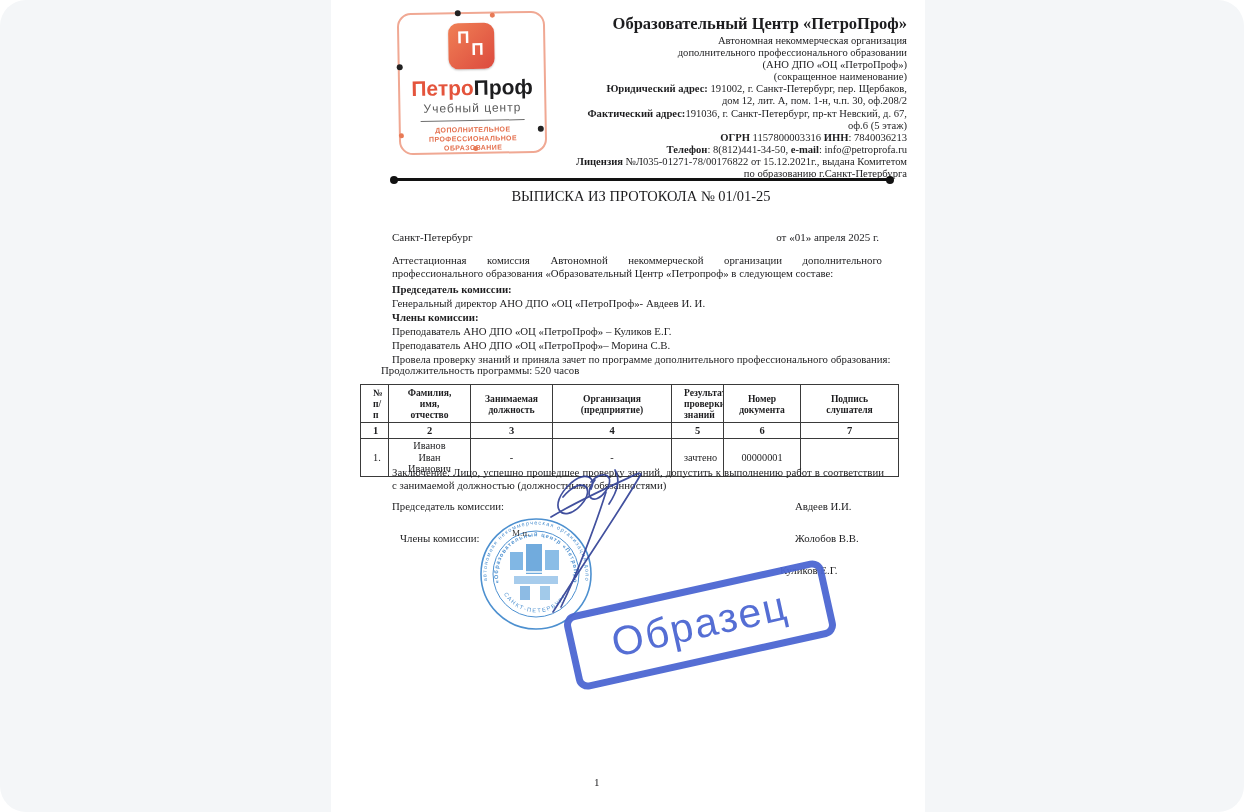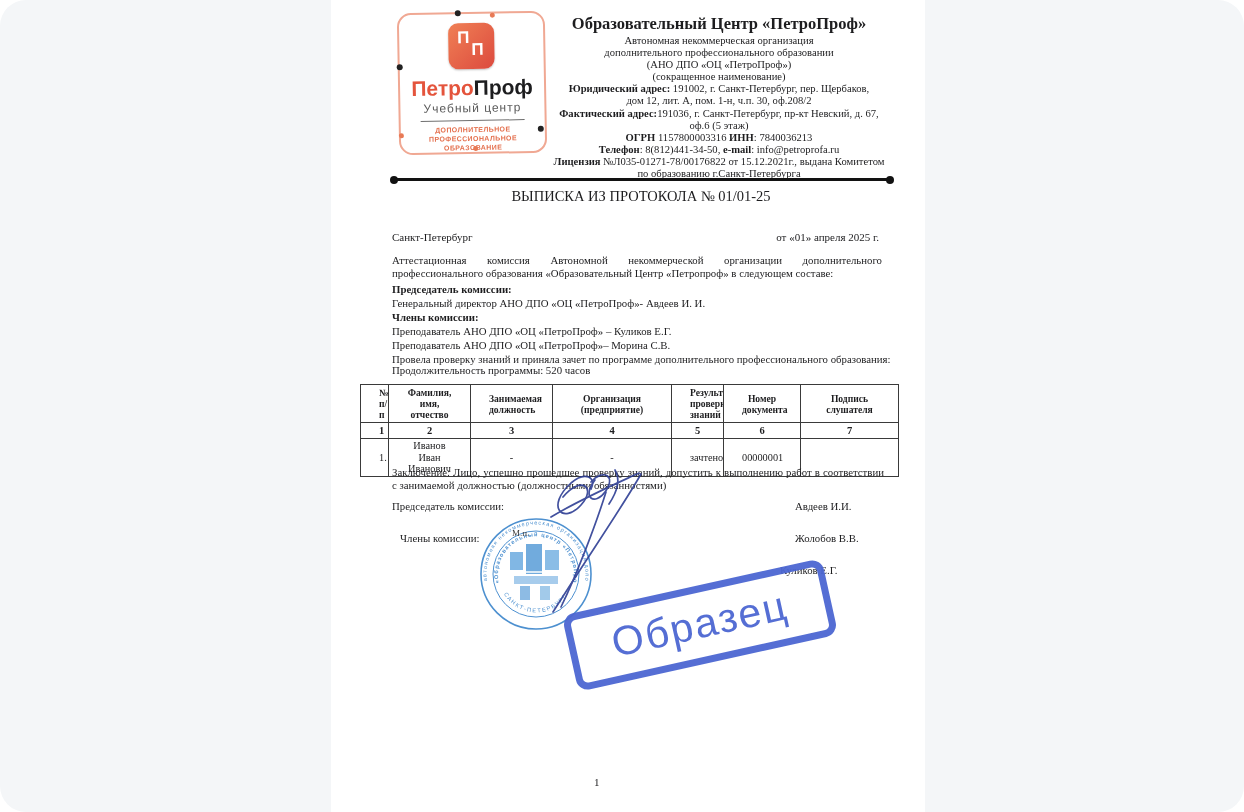--- a/index.html
+++ b/index.html
@@ -16,41 +16,41 @@
   .brand .p1{color:#e4543c;}
   .brand .p2{color:#1d1d1f;}
   .logo-sub{margin-top:1px;font-size:12px;color:#5a5a5a;letter-spacing:1px;}
   .logo-line{margin:5px auto 4px auto;width:104px;height:0;border-top:1.5px solid #6f6f6f;}
   .tagline{font-size:7px;font-weight:700;color:#e4704e;line-height:9px;letter-spacing:.4px;}
   .dot{position:absolute;border-radius:50%;}
   .dot.k{background:#222;}
   .dot.o{background:#e87a56;}
 
   
-  .org{position:absolute;left:200px;top:13px;width:376px;text-align:center;font-size:10.6px;line-height:12.1px;}
+  .org{position:absolute;left:200px;top:13px;width:376px;text-align:right;font-size:10.6px;line-height:12.1px;}
   .org .t{font-size:16.5px;font-weight:700;line-height:21px;margin-bottom:1px;}
   .org b{font-weight:700;}
 
   
   .rule{position:absolute;left:64px;top:178px;width:494px;height:3px;background:#121212;}
   .rule-dot{position:absolute;top:175.5px;width:8px;height:8px;border-radius:50%;background:#121212;}
 
   
   .doc-title{position:absolute;left:30px;top:188px;width:560px;text-align:center;font-size:14.5px;font-weight:400;}
   .doc-sub{position:absolute;left:30px;top:210px;width:560px;text-align:center;font-size:11px;font-weight:700;}
   .cityrow{position:absolute;left:61px;top:231px;width:487px;font-size:11px;}
   .cityrow .r{float:right;}
   .intro{position:absolute;left:61px;top:254px;width:490px;font-size:10.8px;line-height:13.2px;text-align:justify;}
   .lines{position:absolute;left:61px;top:283px;width:505px;font-size:10.8px;line-height:13.9px;white-space:nowrap;}
   .lines b{font-weight:700;}
-  .duration{position:absolute;left:61px;top:364px;font-size:10.8px;}
+  .duration{position:absolute;left:50px;top:364px;font-size:10.8px;}
 
   
   table.rtable{position:absolute;left:29px;top:384px;width:538px;border-collapse:collapse;table-layout:fixed;}
-  table.rtable th,table.rtable td{border:1px solid #3a3a3a;text-align:center;vertical-align:middle;padding:1px 18px;overflow:hidden;}
+  table.rtable th,table.rtable td{border:1px solid #3a3a3a;text-align:center;vertical-align:middle;padding:1px 12px;overflow:hidden;}
   table.rtable th{font-size:9.6px;font-weight:700;line-height:11px;height:35px;}
   tr.num-row td{font-size:10.5px;font-weight:700;height:13px;line-height:12px;}
   tr.data-row td{font-size:10.3px;height:24px;line-height:11.5px;}
 
   
   .conclusion{position:absolute;left:61px;top:466px;width:492px;font-size:10.8px;line-height:13px;text-align:justify;}
   .sig-label{position:absolute;font-size:10.8px;}
   .sig-name{position:absolute;font-size:10.8px;margin-left:40px;}
 
   

